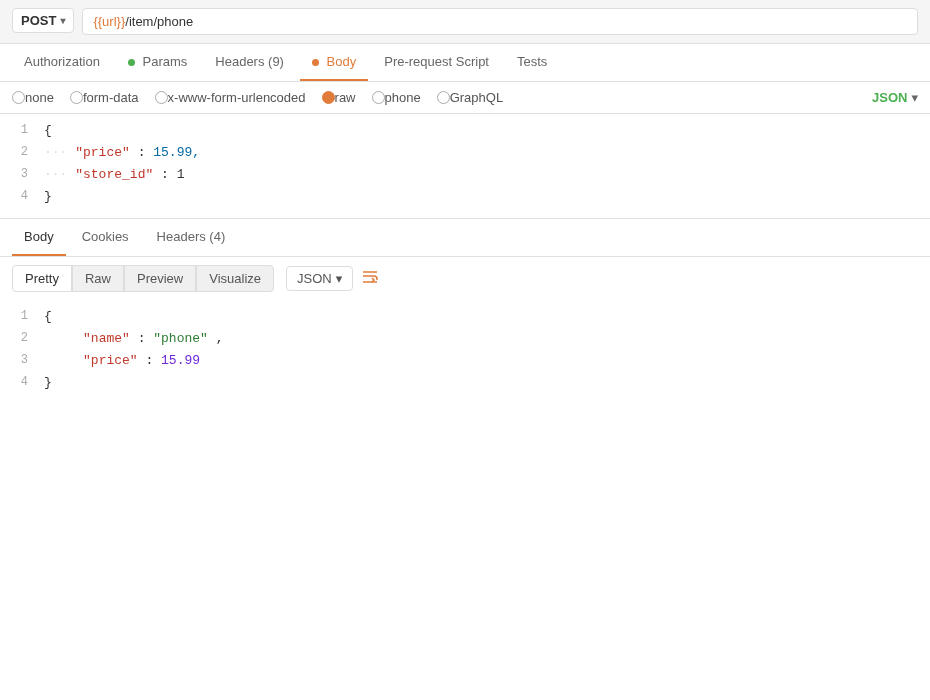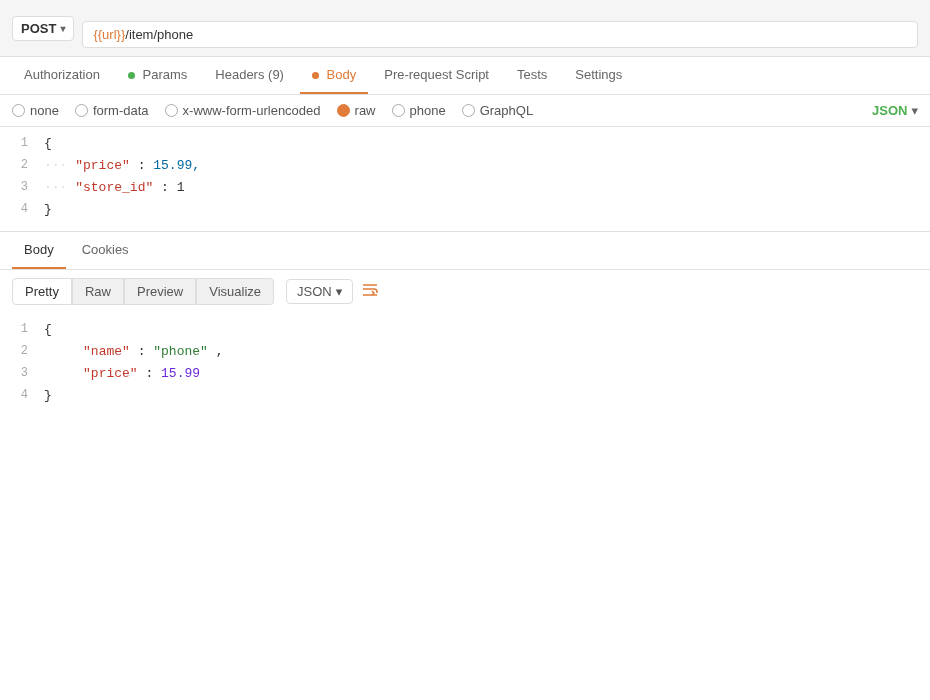--- a/index.html
+++ b/index.html
@@ -9,21 +9,21 @@
       background: #fff;
       color: #333;
       width: 930px;
       height: 700px;
       overflow: hidden;
     }
 
     
     .url-bar {
       display: flex;
-      align-items: center;
+      align-items: flex-start;
       padding: 8px 12px;
       background: #f5f5f5;
       border-bottom: 1px solid #e0e0e0;
       gap: 8px;
     }
     .method-selector {
       display: flex;
       align-items: center;
       gap: 4px;
       font-weight: 600;
@@ -74,21 +74,20 @@
     .body-options {
       display: flex;
       align-items: center;
       padding: 8px 12px;
       gap: 16px;
       border-bottom: 1px solid #e0e0e0;
     }
     .radio-option {
       display: flex;
       align-items: center;
-      gap: 5px;
       cursor: pointer;
       color: #555;
       font-size: 13px;
     }
     .radio-circle {
       width: 13px;
       height: 13px;
       border-radius: 50%;
       border: 1.5px solid #aaa;
       background: #fff;
@@ -208,21 +207,21 @@
     }
   </style>
 </head>
 <body>
 
 <div class="url-bar">
   <div class="method-selector">
     <span>POST</span>
     <span class="chevron">▾</span>
   </div>
-  <div style="flex:1; display:flex; align-items:center; background:#fff; border:1px solid #ddd; border-radius:4px; padding:5px 10px;margin-top:13px;">
+  <div style="flex:1; display:flex; align-items:center; background:#fff; border:1px solid #ddd; border-radius:4px; padding:5px 10px;">
     <span style="color:#e07b39;">{{url}}</span>
       <span>/item/phone</span>
   </div>
 </div>
 
 <div class="request-tabs">
   <div class="tab">
     <span>Authorization</span>
   </div>
   <div class="tab">
@@ -234,23 +233,20 @@
   </div>
   <div class="tab active">
     <span class="tab-dot dot-orange"></span>
     <span>Body</span>
   </div>
   <div class="tab">
     <span>Pre-request Script</span>
   </div>
   <div class="tab">
     <span>Tests</span>
-  </div>
-  <div class="tab">
-    <span>Settings</span>
   </div>
 </div>
 
 <div class="body-options">
   <label class="radio-option">
     <span class="radio-circle"></span>
     <span>none</span>
   </label>
   <label class="radio-option">
     <span class="radio-circle"></span>
@@ -306,20 +302,23 @@
     <span class="line-content code-brace">}</span>
   </div>
 </div>
 
 <div class="response-tabs">
   <div class="response-tab active">
     <span>Body</span>
   </div>
   <div class="response-tab">
     <span>Cookies</span>
+  </div>
+  <div class="response-tab">
+    <span>Headers (4)</span>
   </div>
 </div>
 
 <div class="response-sub-tabs">
   <div style="display:flex;text-align:right;">
     <div class="sub-tab active">
       <span>Pretty</span>
     </div>
     <div class="sub-tab">
       <span>Raw</span>

